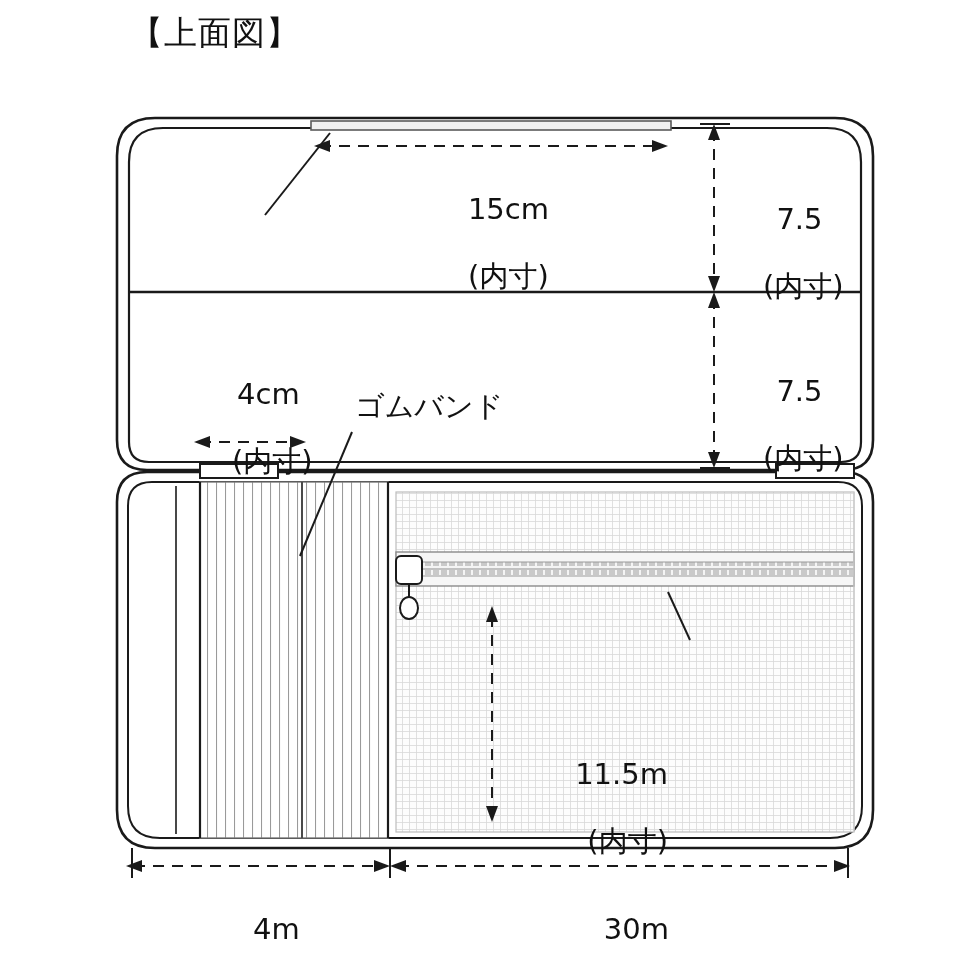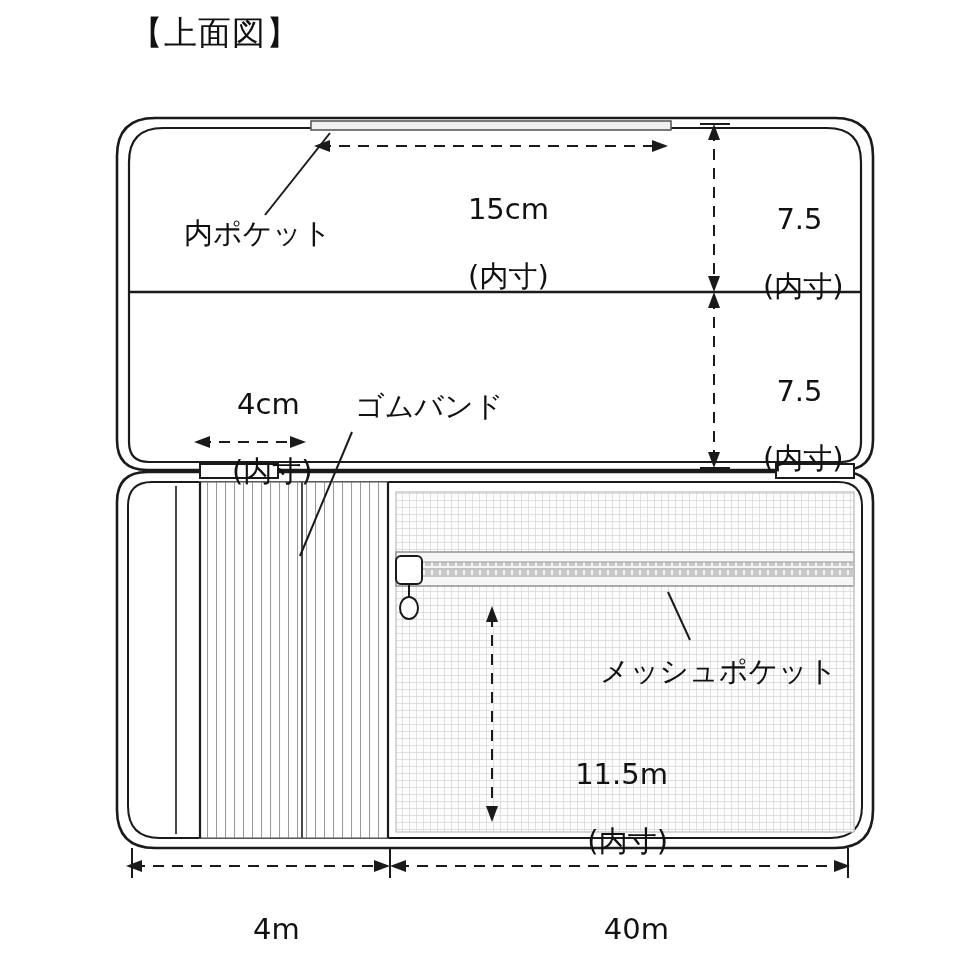--- a/index.html
+++ b/index.html
@@ -168,39 +168,37 @@
   <div class="lbl dim" style="left:726px; top:170px; width:110px;">
     <span>7.5</span><br>
     <span>(内寸)</span>
   </div>
 
   <div class="lbl dim" style="left:726px; top:342px; width:110px;">
     <span>7.5</span><br>
     <span>(内寸)</span>
   </div>
 
-  <div class="lbl anno" style="left:184px; top:217px;">内ポケット</div>
-
-  <div class="lbl dim" style="left:195px; top:355px; width:110px;">
+
+  <div class="lbl dim" style="left:195px; top:345px; width:110px;">
     <span>4cm</span><br>
     <span>(内寸)</span>
   </div>
 
   <div class="lbl anno" style="left:355px; top:390px;text-align:center;">ゴムバンド</div>
 
-  <div class="lbl anno" style="left:600px; top:655px;">メッシュポケット</div>
 
   <div class="lbl dim" style="left:518px; top:725px; width:150px; text-align:right;">
     <span>11.5m</span><br>
     <span>(内寸)</span>
   </div>
 
   <div class="lbl dim" style="left:198px; top:880px; width:120px;">
     <span>4m</span><br>
     <span>(内寸)</span>
   </div>
 
   <div class="lbl dim" style="left:558px; top:880px; width:120px;">
-    <span>40m</span><br>
+    <span>30m</span><br>
     <span>(内寸)</span>
   </div>
 
 </div>
 
 </body></html>

